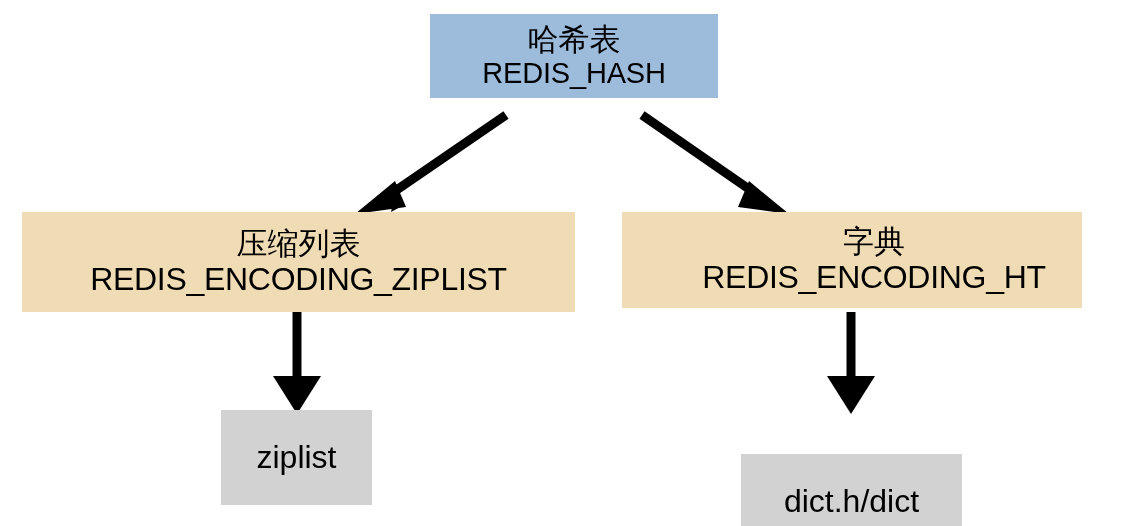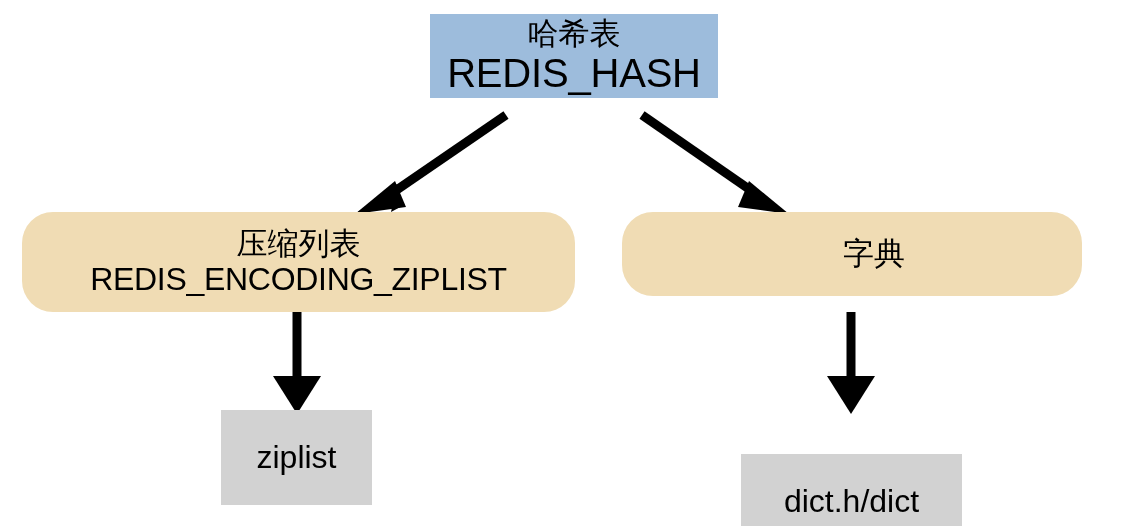--- a/index.html
+++ b/index.html
@@ -48,41 +48,40 @@
   
   #node-root {
     left: 430px;
     top: 14px;
     width: 288px;
     height: 84px;
     background: #9dbcdc;
     font-size: 30px;
   }
   #node-root .line-cn { font-size: 31px; }
-  #node-root .line-en { font-size: 40px; letter-spacing: -0.2px; }
+  #node-root .line-en { font-size: 29px; letter-spacing: -0.2px; }
 
   
   .node-encoding {
     background: #f0dcb4;
-    border-radius: 31px;
   }
   #node-enc-ziplist {
     left: 22px;
     top: 212px;
     width: 553px;
     height: 100px;
   }
   #node-enc-ziplist .line-cn { font-size: 31px; }
   #node-enc-ziplist .line-en { font-size: 32px; letter-spacing: -0.3px; }
 
   #node-enc-ht {
     left: 622px;
     top: 212px;
     width: 460px;
-    height: 84px;
+    height: 96px;
     padding-left: 44px;
   }
   #node-enc-ht .line-cn { font-size: 31px; }
   #node-enc-ht .line-en { font-size: 32px; letter-spacing: -0.3px; }
 
   
   .node-impl {
     background: #d2d2d2;
     text-align: center;
   }
@@ -134,20 +133,21 @@
   <span class="line-en">REDIS_HASH</span>
 </div>
 
 <div class="node node-encoding" id="node-enc-ziplist">
   <span class="line-cn">压缩列表</span>
   <span class="line-en">REDIS_ENCODING_ZIPLIST</span>
 </div>
 
 <div class="node node-encoding" id="node-enc-ht">
   <span class="line-cn">字典</span>
+  <span class="line-en">REDIS_ENCODING_HT</span>
 </div>
 
 <div class="node node-impl" id="node-impl-ziplist">
   <span class="line-en">ziplist</span>
 </div>
 
 <div class="node node-impl" id="node-impl-dict">
   <span class="line-en">dict.h/dict</span>
 </div>
 

